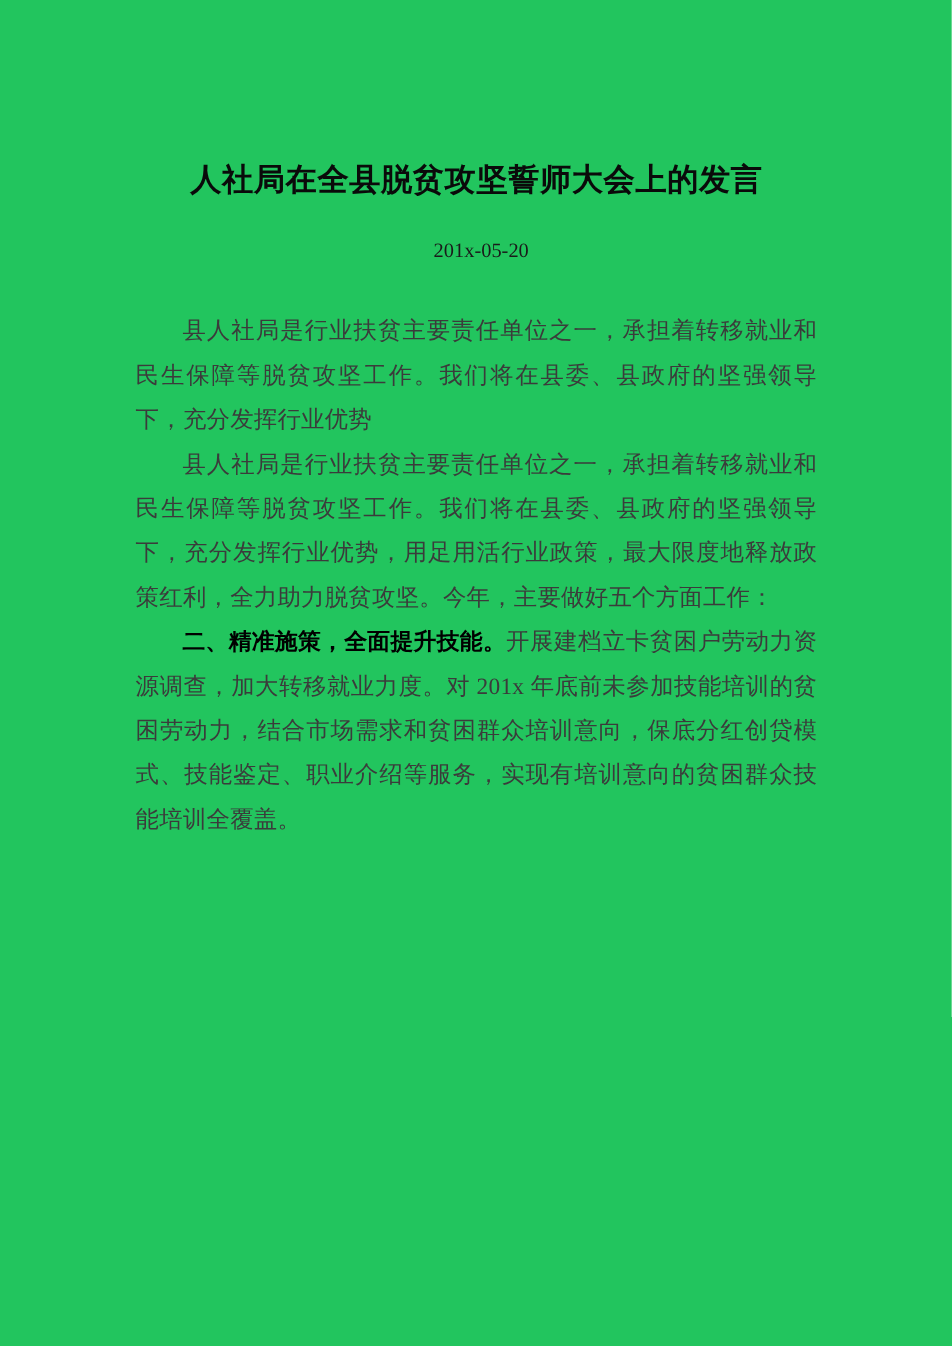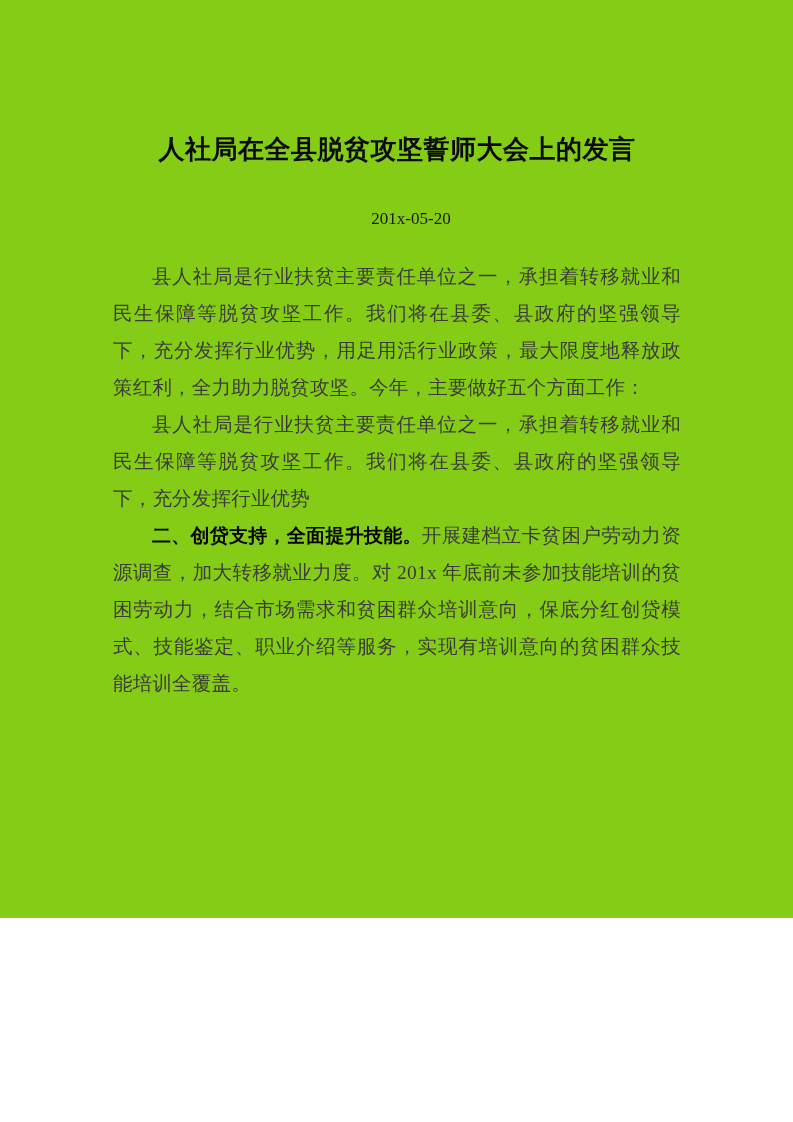--- a/index.html
+++ b/index.html
@@ -12,22 +12,22 @@
     height: 1122px;
     overflow: hidden;
     font-family: "Liberation Serif", "DejaVu Serif", serif;
     color: #000000;
     -webkit-font-smoothing: antialiased;
   }
 
   .page {
     position: relative;
     width: 793px;
-    height: 918px;
-    background: #84cc16;
+    height: 1122px;
+    background: #22c55e;
     box-sizing: border-box;
   }
 
   .content {
     position: absolute;
     left: 113px;
     top: 0;
     width: 568px;
   }
 
@@ -41,21 +41,21 @@
     line-height: 34px;
     letter-spacing: 0.5px;
     color: #0a0a0a;
     position: absolute;
     top: 133px;
     left: 0;
     width: 568px;
   }
 
   .doc-date {
-    margin: 14px;
+    margin: 4px;
     padding: 0;
     text-align: center;
     font-family: "Liberation Serif", "DejaVu Serif", serif;
     font-weight: 400;
     font-size: 17px;
     line-height: 22px;
     color: #1a1a1a;
     position: absolute;
     top: 194px;
     left: 0;
@@ -96,27 +96,27 @@
 <div class="page">
   <div class="content">
 
     <h1 class="doc-title">人社局在全县脱贫攻坚誓师大会上的发言</h1>
 
     <div class="doc-date">201x-05-20</div>
 
     <div class="body-block">
 
       <p class="para">
-        <span class="lead"></span><span>县人社局是行业扶贫主要责任单位之一，承担着转移就业和民生保障等脱贫攻坚工作。我们将在县委、县政府的坚强领导下，充分发挥行业优势，用足用活行业政策，最大限度地释放政策红利，全力助力脱贫攻坚。今年，主要做好五个方面工作：</span>
+        <span class="lead"></span><span>县人社局是行业扶贫主要责任单位之一，承担着转移就业和民生保障等脱贫攻坚工作。我们将在县委、县政府的坚强领导下，充分发挥行业优势</span>
       </p>
 
       <p class="para">
-        <span class="lead"></span><span>县人社局是行业扶贫主要责任单位之一，承担着转移就业和民生保障等脱贫攻坚工作。我们将在县委、县政府的坚强领导下，充分发挥行业优势</span>
+        <span class="lead"></span><span>县人社局是行业扶贫主要责任单位之一，承担着转移就业和民生保障等脱贫攻坚工作。我们将在县委、县政府的坚强领导下，充分发挥行业优势，用足用活行业政策，最大限度地释放政策红利，全力助力脱贫攻坚。今年，主要做好五个方面工作：</span>
       </p>
 
 
       <p class="para">
-        <span class="lead">二、创贷支持，全面提升技能。</span><span>开展建档立卡贫困户劳动力资源调查，加大转移就业力度。对 201x 年底前未参加技能培训的贫困劳动力，结合市场需求和贫困群众培训意向，保底分红创贷模式、技能鉴定、职业介绍等服务，实现有培训意向的贫困群众技能培训全覆盖。</span>
+        <span class="lead">二、精准施策，全面提升技能。</span><span>开展建档立卡贫困户劳动力资源调查，加大转移就业力度。对 201x 年底前未参加技能培训的贫困劳动力，结合市场需求和贫困群众培训意向，保底分红创贷模式、技能鉴定、职业介绍等服务，实现有培训意向的贫困群众技能培训全覆盖。</span>
       </p>
 
     </div>
   </div>
 </div>
 
 </body></html>

